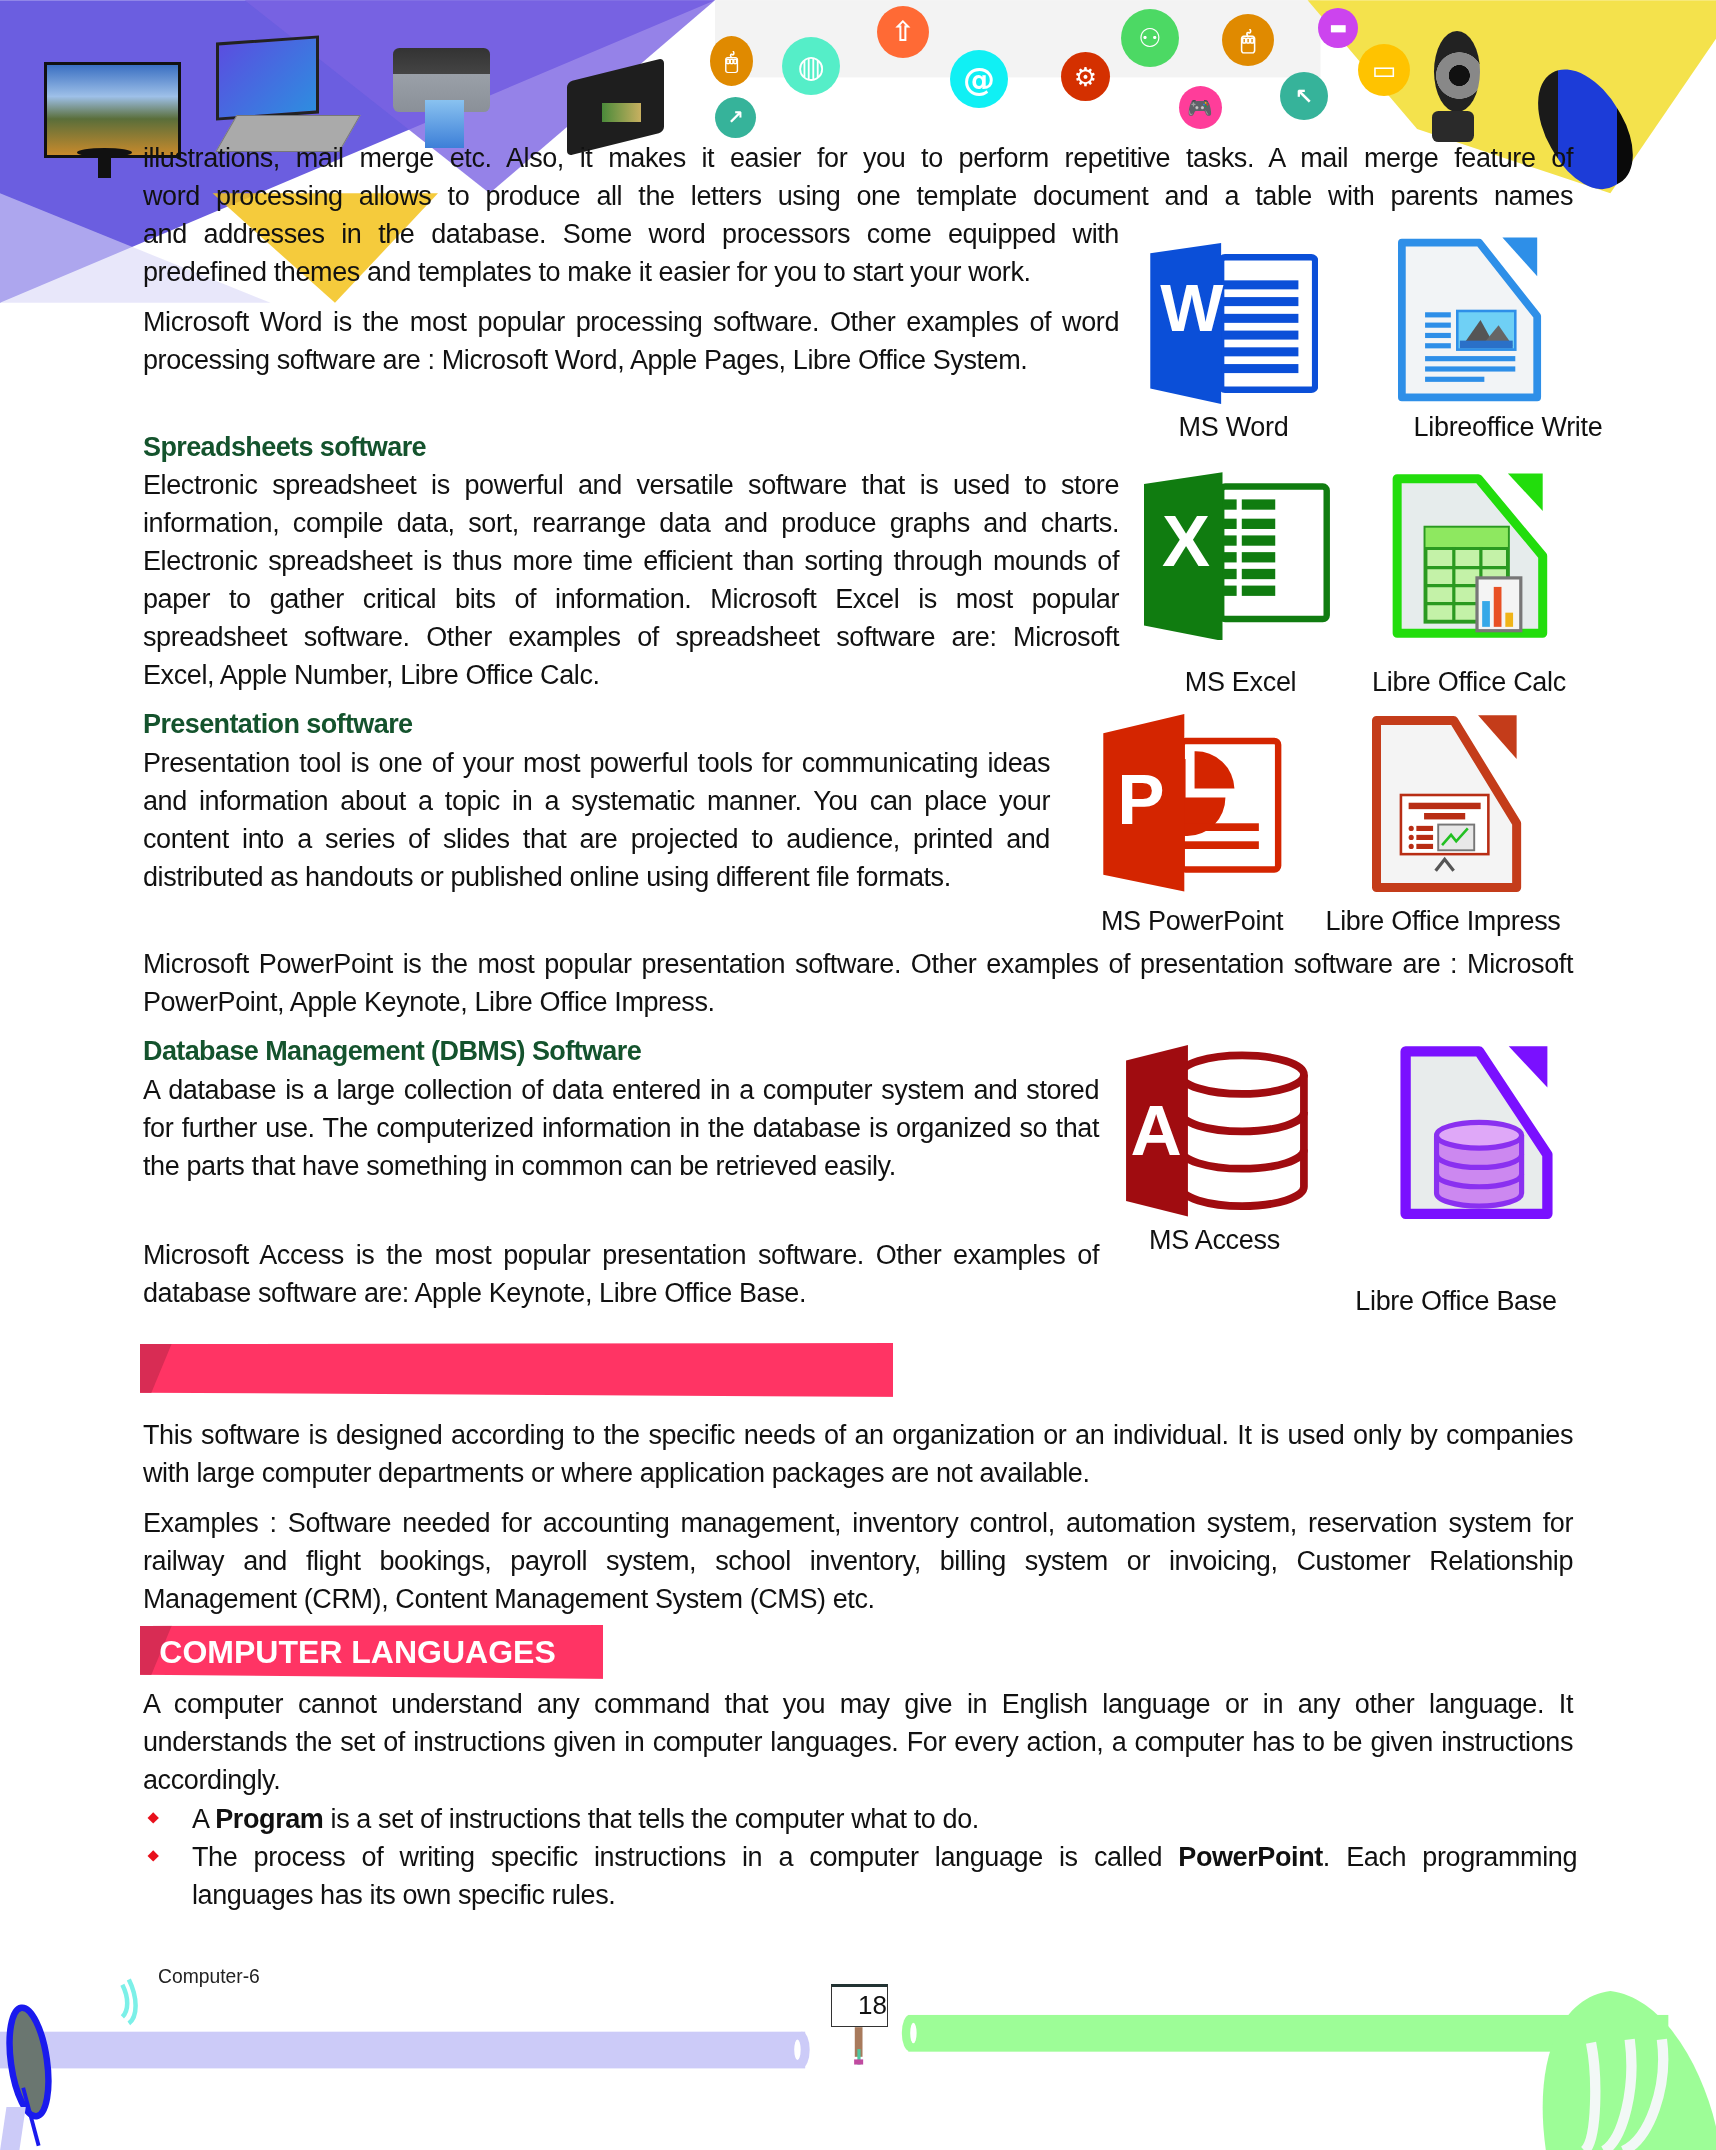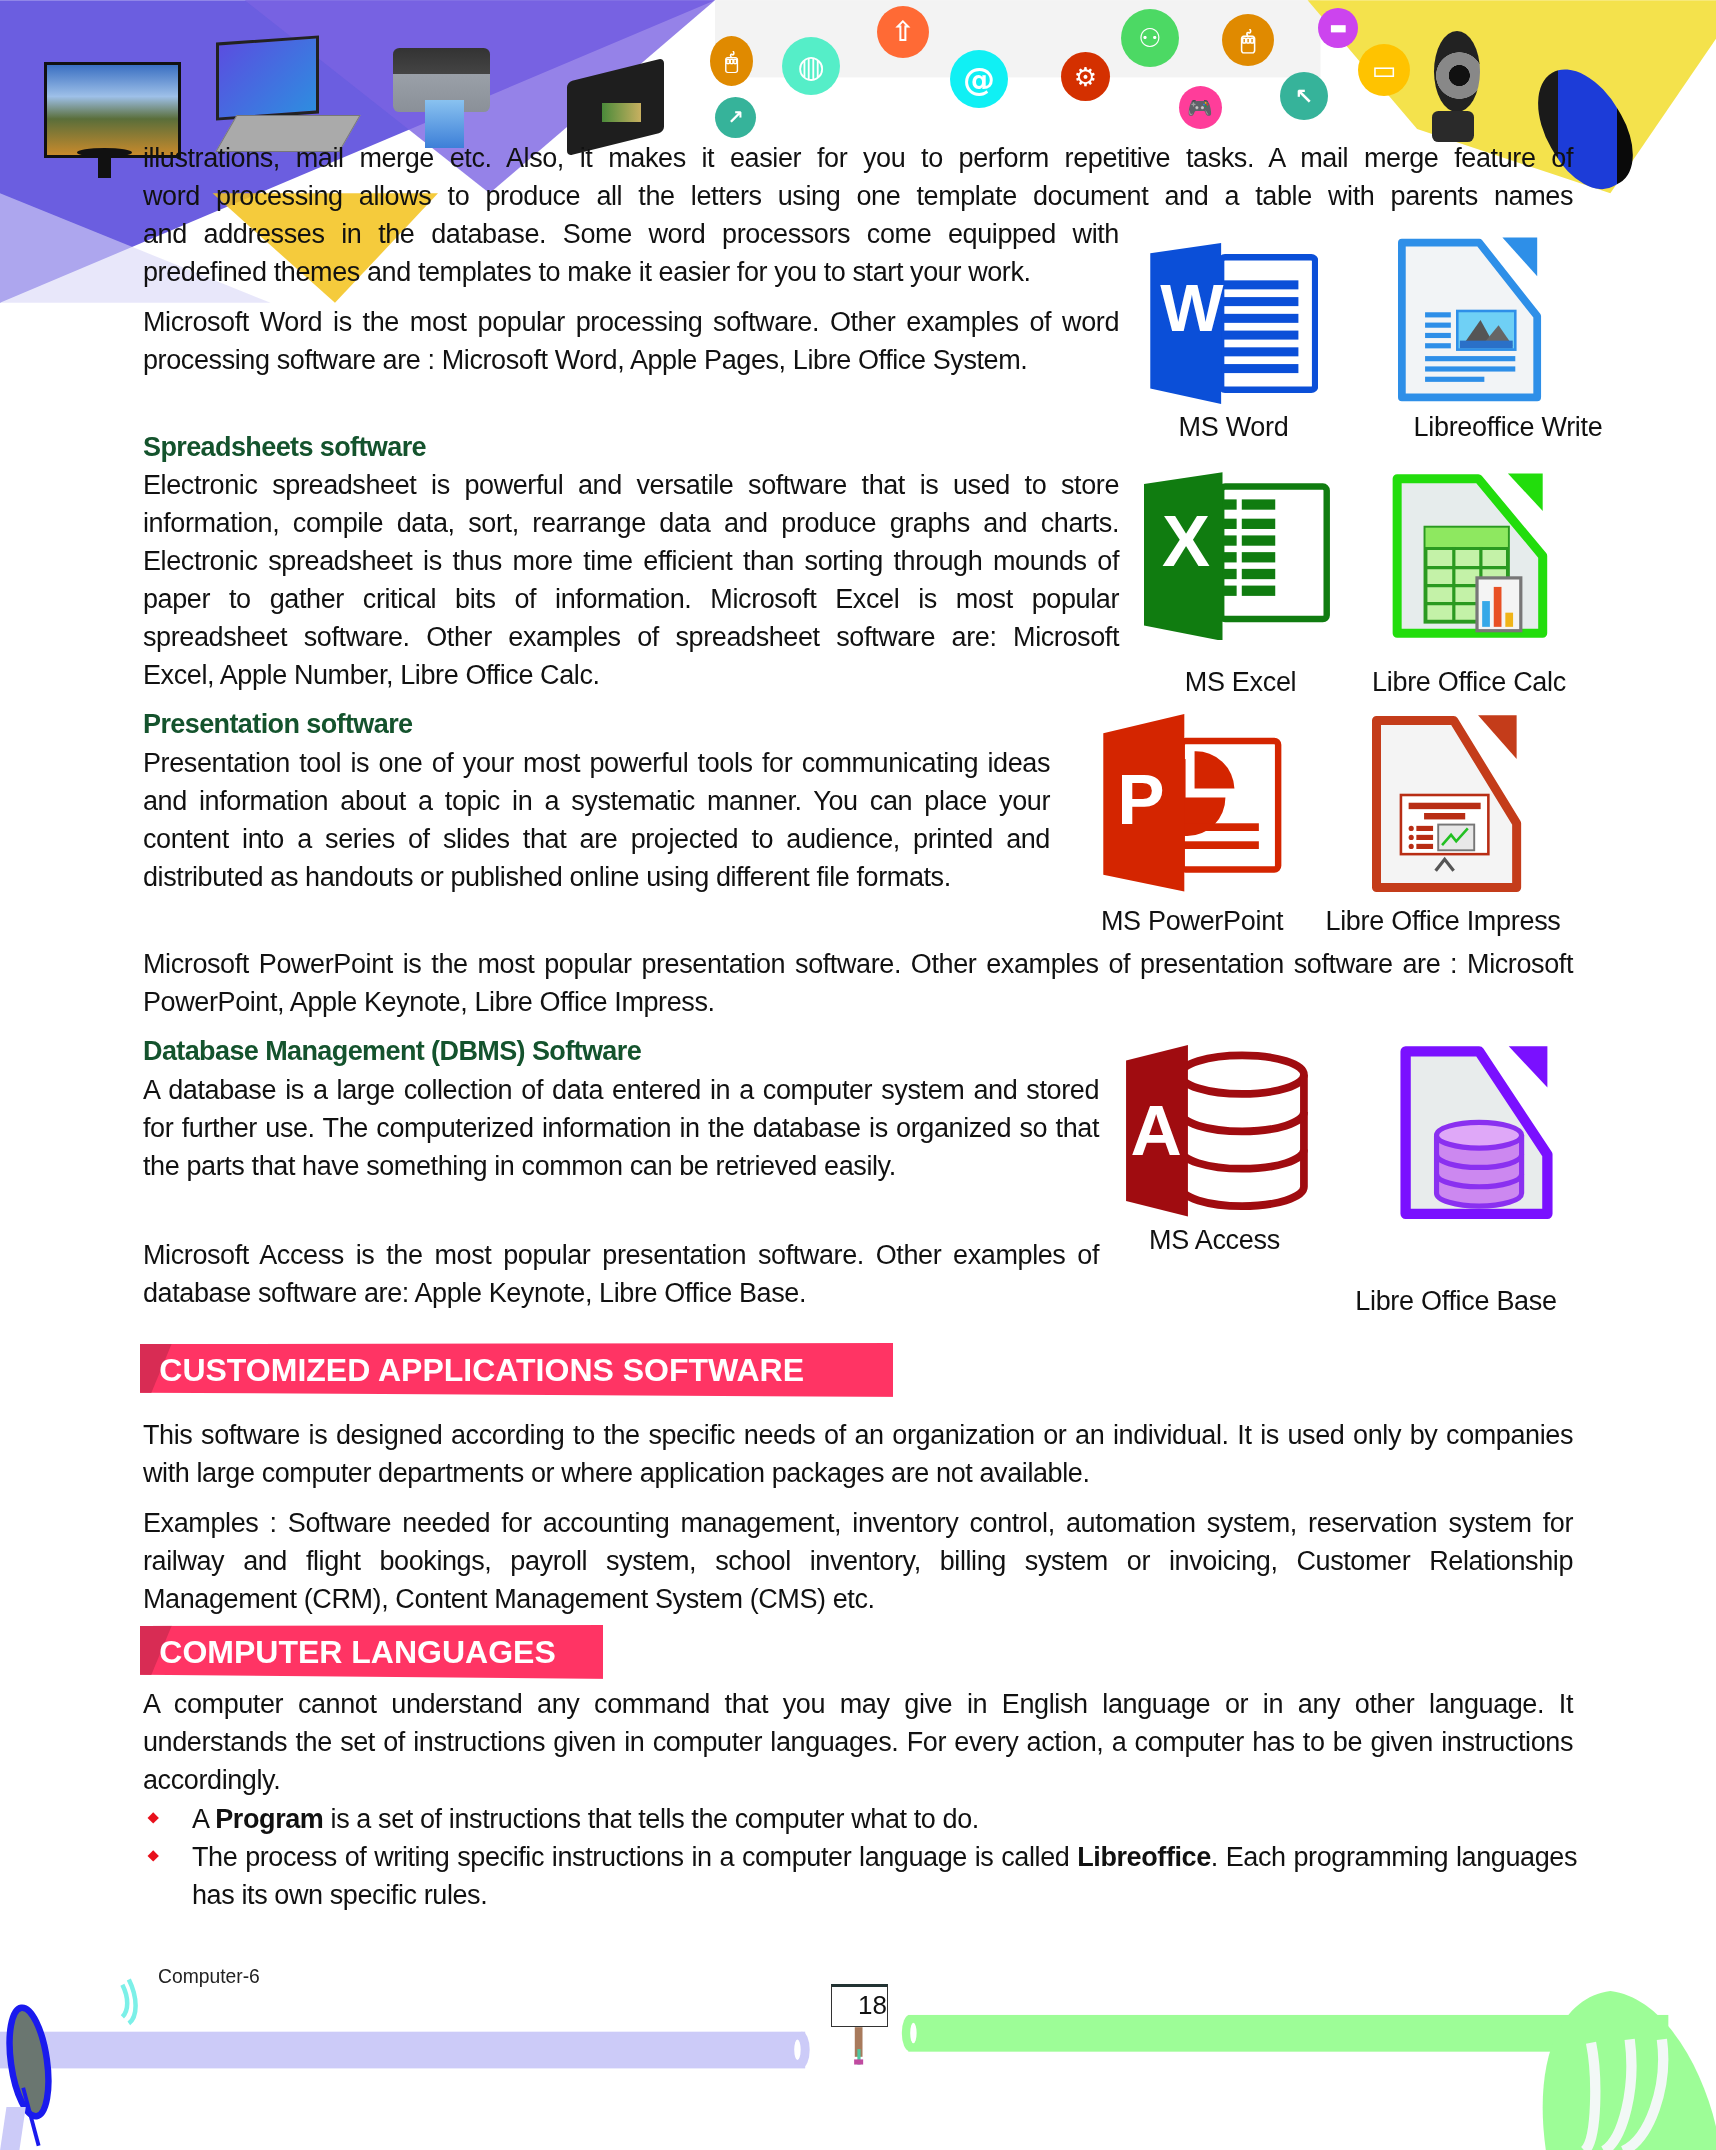--- a/index.html
+++ b/index.html
@@ -272,38 +272,37 @@
       <ellipse cx="124" cy="140" rx="66" ry="20" fill="#dfa8f8"></ellipse>
       <path d="M58,170 A66,20 0 0,0 190,170" fill="none"></path>
       <path d="M58,200 A66,20 0 0,0 190,200" fill="none"></path>
     </g>
   </svg>
 </div>
 <div class="app-label" style="left:1340px;top:1286px;width:232px;">Libre Office Base</div>
 
 <div class="banner" style="top:1343px;width:702px;">
   <div class="fold"></div>
-  <span>CUSTOMIZED APPLICATIONS SOFTWARE</span>
 </div>
 <div class="p last-left" style="top:1416px;width:1430px;">This software is designed according to the specific needs of an organization or an individual. It is used only by companies with large computer departments or where application packages are not available.</div>
 <div class="p last-left" style="top:1504px;width:1430px;">Examples : Software needed for accounting management, inventory control, automation system, reservation system for railway and flight bookings, payroll system, school inventory, billing system or invoicing, Customer Relationship Management (CRM), Content Management System (CMS) etc.</div>
 
 <div class="banner" style="top:1625px;width:412px;">
   <div class="fold"></div>
   <span>COMPUTER LANGUAGES</span>
 </div>
 <div class="p last-left" style="top:1685px;width:1430px;">A computer cannot understand any command that you may give in English language or in any other language. It understands the set of instructions given in computer languages. For every action, a computer has to be given instructions accordingly.</div>
 
 <div class="bullet-row" style="top:1800px;width:1430px;height:38px;">
   <span class="diamond"></span>
   <span class="txt"><span>A </span><b>Program</b><span> is a set of instructions that tells the computer what to do.</span></span>
 </div>
 <div class="bullet-row" style="top:1838px;width:1430px;height:76px;">
   <span class="diamond"></span>
-  <span class="txt" style="text-align-last:left;"><span>The process of writing specific instructions in a computer language is called </span><b>Libreoffice</b><span>. Each programming languages has its own specific rules.</span></span>
+  <span class="txt" style="text-align-last:left;"><span>The process of writing specific instructions in a computer language is called </span><b>PowerPoint</b><span>. Each programming languages has its own specific rules.</span></span>
 </div>
 
 <svg width="1716" height="218" style="position:absolute;left:0;top:1933px;" viewBox="0 0 2664 338">
 
   <rect x="0" y="153" width="1250" height="57" fill="#cccbf8"></rect>
   <ellipse cx="1245" cy="181" rx="12" ry="28" fill="#cccbf8"></ellipse>
   <ellipse cx="1238" cy="181" rx="5" ry="16" fill="#fff"></ellipse>
 
   <rect x="1410" y="127" width="1180" height="57" fill="#9dfd97"></rect>
   <ellipse cx="1412" cy="155" rx="12" ry="28" fill="#9dfd97"></ellipse>

